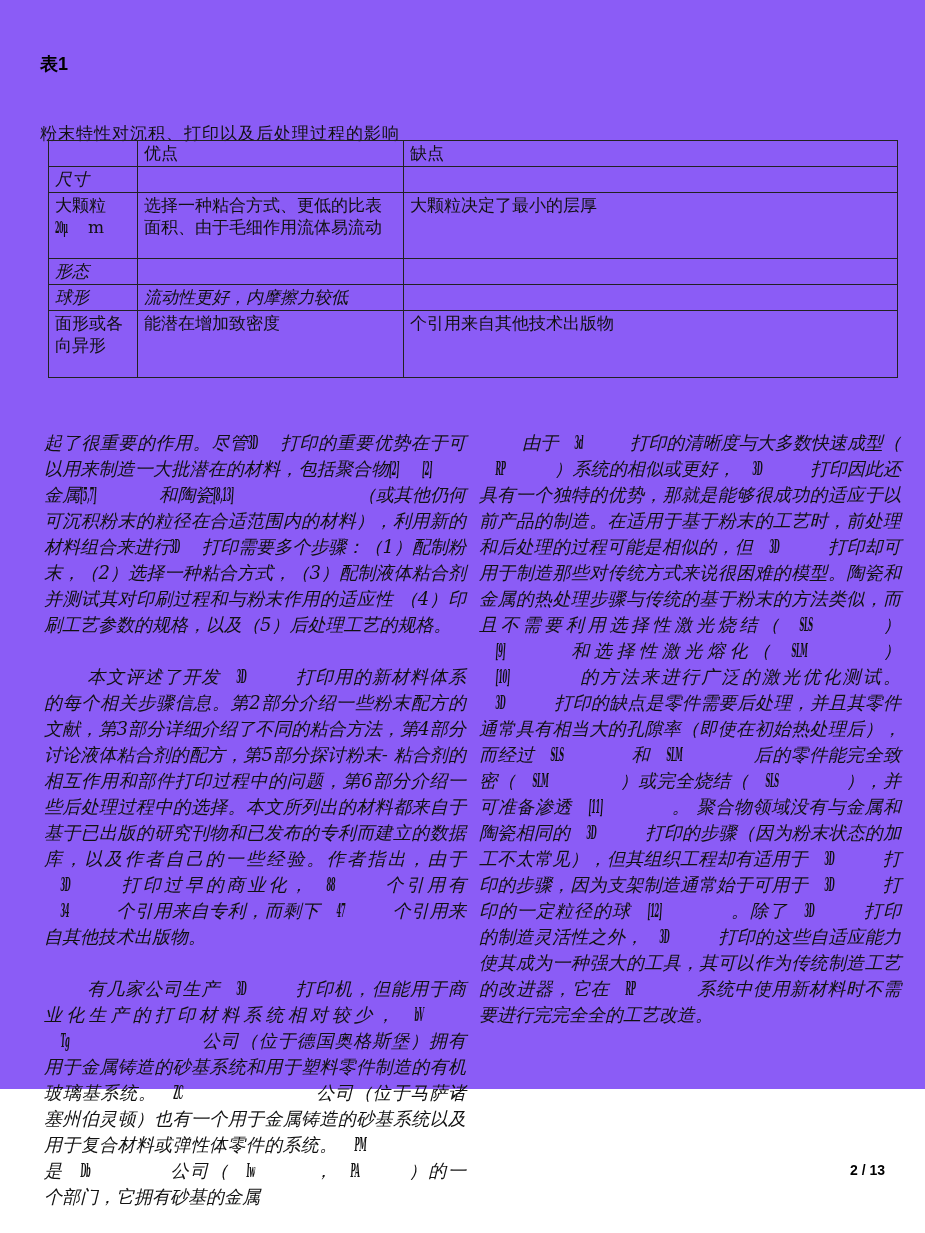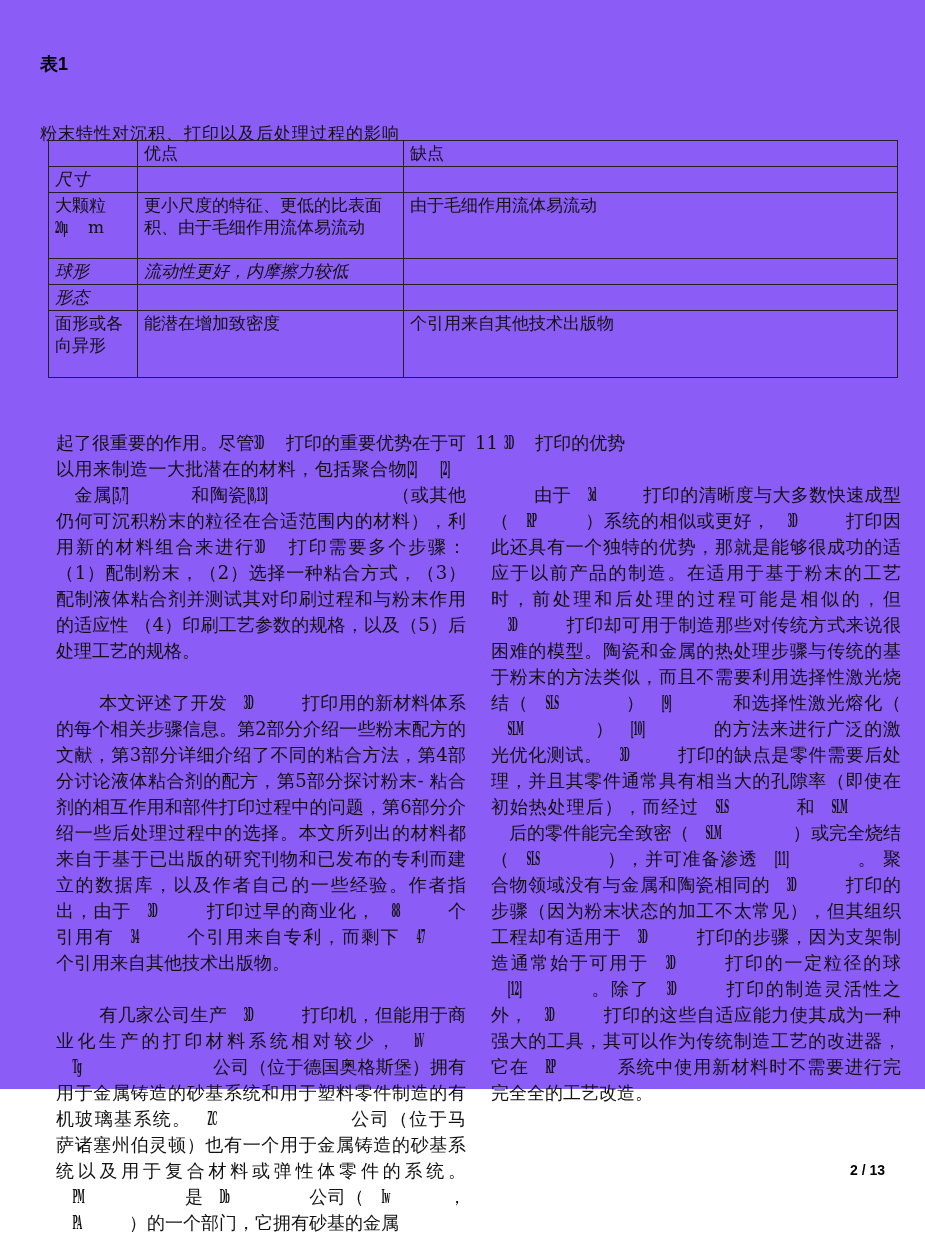--- a/index.html
+++ b/index.html
@@ -57,21 +57,21 @@
     letter-spacing: -0.06em;
     white-space: nowrap;
   }
   .columns {
     position: absolute; left: 40px; top: 430px;
     width: 861px;
     display: flex;
     gap: 9px;
   }
   .col { width: 426px; font-size: 18px; line-height: 26px; text-align: justify; color: #111; }
-  .col p { margin: 0 0 26px 16px; }
+  .col p { margin: 0 0 26px 4px; font-style: italic; }
   .col p.indent { text-indent: 2.4em; }
   h3.sub-heading {
     margin: 0 0 26px 0;
     font-size: 18px; line-height: 26px;
     font-weight: normal;
   }
   .page-number {
     position: absolute; right: 40px; top: 1162px;
     font-family: "Liberation Sans", sans-serif;
     font-weight: 700; font-size: 14px; color: #000;
@@ -97,49 +97,48 @@
       <td>优点</td>
       <td>缺点</td>
     </tr>
     <tr class="h-small">
       <td>尺寸</td>
       <td></td>
       <td></td>
     </tr>
     <tr class="h-big">
       <td>大颗粒<span class="sq">20μ</span>m</td>
-      <td>更小尺度的特征、更低的比表面积、由于毛细作用流体易流动</td>
-      <td>由于毛细作用流体易流动</td>
+      <td>选择一种粘合方式、更低的比表面积、由于毛细作用流体易流动</td>
+      <td>大颗粒决定了最小的层厚</td>
+    </tr>
+    <tr class="h-small">
+      <td>形态</td>
+      <td></td>
+      <td></td>
     </tr>
     <tr class="h-small">
       <td>球形</td>
       <td>流动性更好，内摩擦力较低</td>
-      <td></td>
-    </tr>
-    <tr class="h-small">
-      <td>形态</td>
-      <td></td>
       <td></td>
     </tr>
     <tr class="h-big2">
       <td>面形或各向异形</td>
       <td>能潜在增加致密度</td>
       <td>个引用来自其他技术出版物</td>
     </tr>
   </tbody>
     </table>
 
   <div class="columns">
     <div class="col">
       <p>起了很重要的作用。尽管<span class="sq">3D</span> 打印的重要优势在于可以用来制造一大批潜在的材料，包括聚合物<span class="sq">[2]</span> <span class="sq">[2]</span> 金属<span class="sq">[5,7]</span>  和陶瓷<span class="sq">[8,13]</span>     （或其他仍何可沉积粉末的粒径在合适范围内的材料），利用新的材料组合来进行<span class="sq">3D</span> 打印需要多个步骤：（1）配制粉末，（2）选择一种粘合方式，（3）配制液体粘合剂并测试其对印刷过程和与粉末作用的适应性 （4）印刷工艺参数的规格，以及（5）后处理工艺的规格。</p>
       <p class="indent">本文评述了开发<span class="sq">3D</span> 打印用的新材料体系的每个相关步骤信息。第2部分介绍一些粉末配方的文献，第3部分详细介绍了不同的粘合方法，第4部分讨论液体粘合剂的配方，第5部分探讨粉末- 粘合剂的相互作用和部件打印过程中的问题，第6部分介绍一些后处理过程中的选择。本文所列出的材料都来自于基于已出版的研究刊物和已发布的专利而建立的数据库，以及作者自己的一些经验。作者指出，由于<span class="sq">3D</span> 打印过早的商业化，<span class="sq">88</span> 个引用有<span class="sq">34</span> 个引用来自专利，而剩下<span class="sq">47</span> 个引用来自其他技术出版物。</p>
       <p class="indent">有几家公司生产<span class="sq">3D</span> 打印机，但能用于商业化生产的打印材料系统相对较少，<span class="sq">bV</span> <span class="sq">Tg</span>     公司（位于德国奥格斯堡）拥有用于金属铸造的砂基系统和用于塑料零件制造的有机玻璃基系统。<span class="sq">ZC</span>     公司（位于马萨诸塞州伯灵顿）也有一个用于金属铸造的砂基系统以及用于复合材料或弹性体零件的系统。<span class="sq">PM</span>   是<span class="sq">Db</span>  公司（<span class="sq">Iw</span> ，<span class="sq">PA</span> ）的一个部门，它拥有砂基的金属</p>
     </div>
     <div class="col">
-      <h3 class="sub-heading">11 <span class="sq">3D</span> 打印的优势</h3>
       <p class="indent">由于<span class="sq">3d</span> 打印的清晰度与大多数快速成型（<span class="sq">RP</span> ）系统的相似或更好，<span class="sq">3D</span> 打印因此还具有一个独特的优势，那就是能够很成功的适应于以前产品的制造。在适用于基于粉末的工艺时，前处理和后处理的过程可能是相似的，但<span class="sq">3D</span> 打印却可用于制造那些对传统方式来说很困难的模型。陶瓷和金属的热处理步骤与传统的基于粉末的方法类似，而且不需要利用选择性激光烧结（<span class="sq">SLS</span> ）<span class="sq">[9]</span> 和选择性激光熔化（<span class="sq">SLM</span> ）<span class="sq">[10]</span> 的方法来进行广泛的激光优化测试。<span class="sq">3D</span> 打印的缺点是零件需要后处理，并且其零件通常具有相当大的孔隙率（即使在初始热处理后），而经过<span class="sq">SLS</span> 和<span class="sq">SLM</span> 后的零件能完全致密（<span class="sq">SLM</span> ）或完全烧结（<span class="sq">SLS</span> ），并可准备渗透<span class="sq">[11]</span> 。 聚合物领域没有与金属和陶瓷相同的<span class="sq">3D</span> 打印的步骤（因为粉末状态的加工不太常见），但其组织工程却有适用于<span class="sq">3D</span> 打印的步骤，因为支架制造通常始于可用于<span class="sq">3D</span> 打印的一定粒径的球<span class="sq">[12]</span> 。除了<span class="sq">3D</span> 打印的制造灵活性之外，<span class="sq">3D</span> 打印的这些自适应能力使其成为一种强大的工具，其可以作为传统制造工艺的改进器，它在<span class="sq">RP</span> 系统中使用新材料时不需要进行完完全全的工艺改造。</p>
 
     </div>
   </div>
 
   <div class="page-number">2 / 13</div>
 
 </div>
 
 </body></html>

